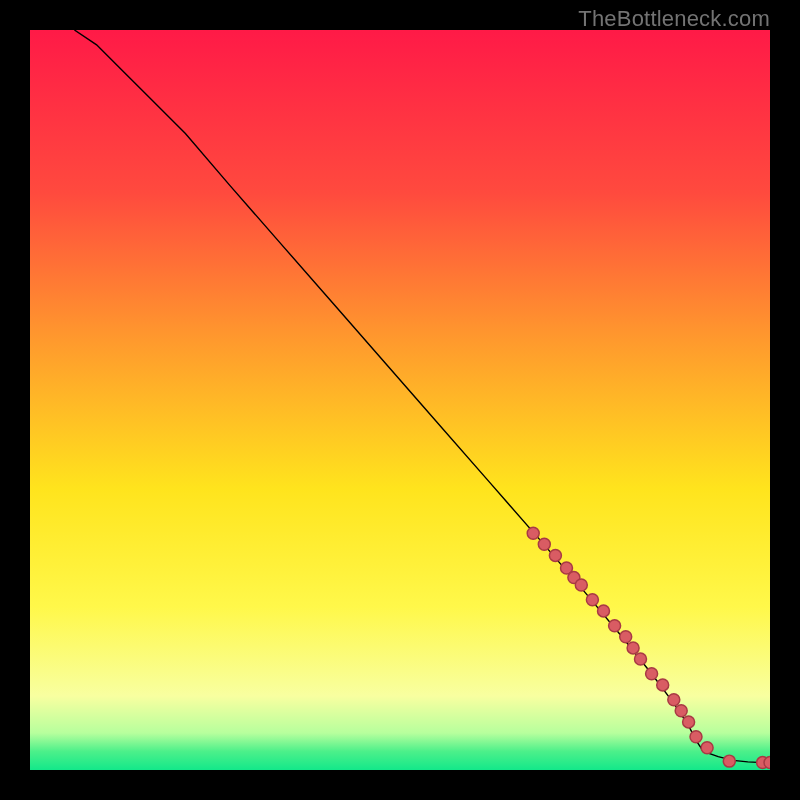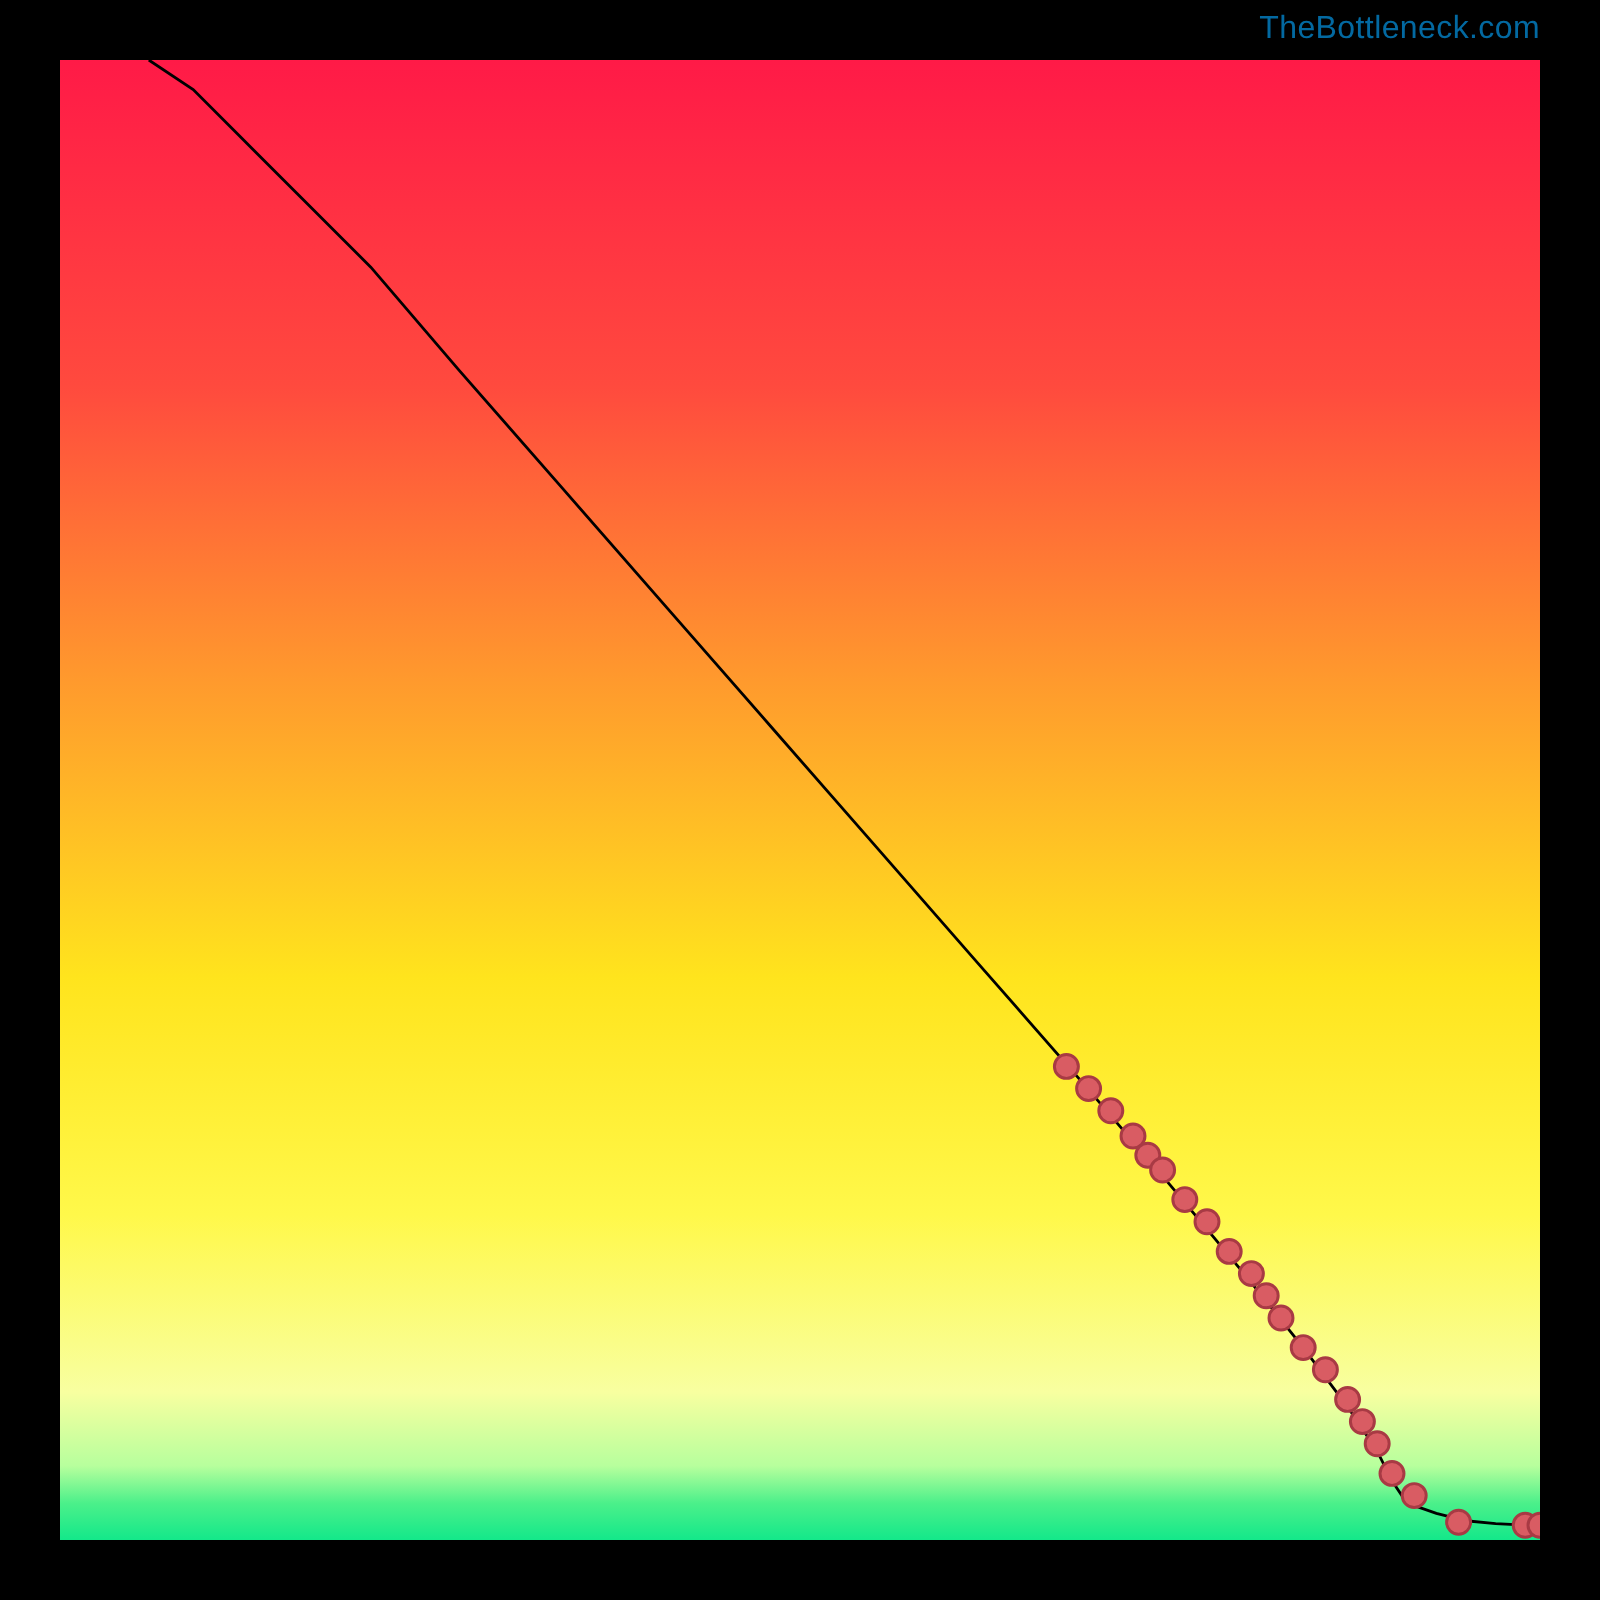--- a/index.html
+++ b/index.html
@@ -32,22 +32,22 @@
   svg.curve {
     position: absolute;
     inset: 0;
     width: 100%;
     height: 100%;
   }
   .attribution {
     position: absolute;
     top: 6px;
     right: 30px;
-    color: #0369a1;
-    font-size: 16px;
+    color: #737373;
+    font-size: 22px;
     letter-spacing: 0.2px;
     font-weight: 400;
   }
 </style>
 </head>
 <body>
 
 <div class="frame">
 
   <div class="attribution">TheBottleneck.com</div>

